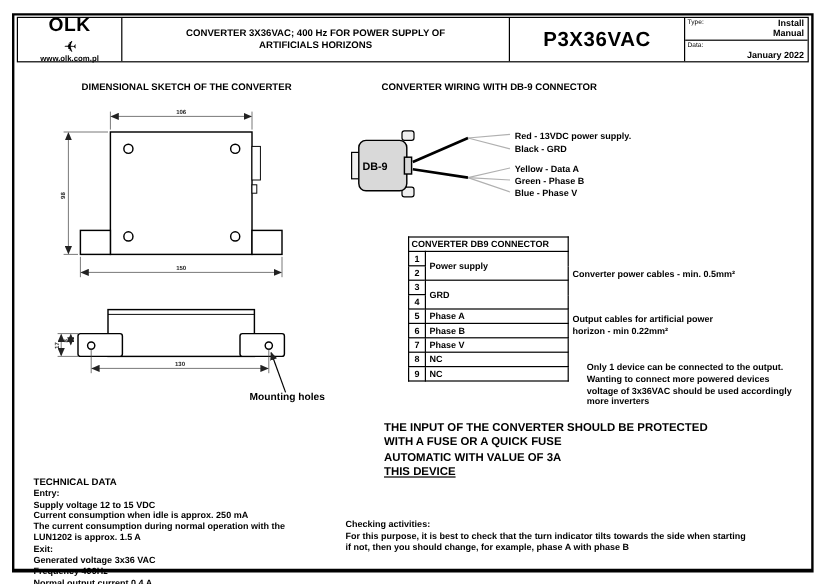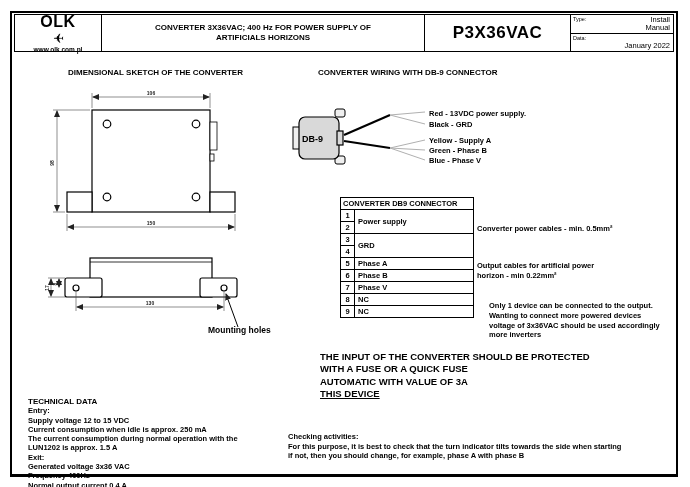--- a/index.html
+++ b/index.html
@@ -22,21 +22,21 @@
   .plane { display:inline-block; transform:scaleX(-1); font-size:13px; line-height:13px; }
   .logo-url { font-weight:bold; font-size:6.5px; margin-top:1px; }
   .title-cell { flex:1; display:flex; align-items:center; justify-content:center; text-align:center;
     font-weight:bold; font-size:8px; line-height:10px; padding:0 30px; }
   .model-cell { width:146px; display:flex; align-items:center; justify-content:center;
     font-weight:bold; font-size:17px; letter-spacing:0.5px; }
   .type-cell { width:103px; display:flex; flex-direction:column; }
   .type-row { flex:1; position:relative; }
   .type-row:first-child { border-bottom:1px solid #000; }
   .meta-label { position:absolute; left:2px; top:1px; font-size:5.5px; }
-  .meta-value { position:absolute; right:3px; bottom:1px; font-size:7.5px; font-weight:normal;
+  .meta-value { position:absolute; right:3px; bottom:1px; font-size:7.5px; font-weight:bold;
     text-align:right; line-height:8px; white-space:pre-line; }
   
   .sec-title { position:absolute; font-weight:bold; font-size:8px; }
   #dim-title { left:58px; top:68px; width:195px; text-align:center; }
   #wiring-title { left:318px; top:68px; width:240px; }
   
   svg { position:absolute; overflow:visible; }
   #topview { left:45px; top:84px; }
   #sideview { left:45px; top:250px; }
   #wiringsvg { left:290px; top:103px; }
@@ -185,21 +185,21 @@
     <path class="wire-thick" d="M54,32 L100,12"></path>
     <path class="wire-thick" d="M54,38 L100,45"></path>
     <path class="wire-thin" d="M100,12 L135,9"></path>
     <path class="wire-thin" d="M100,12 L135,21"></path>
     <path class="wire-thin" d="M100,45 L135,37"></path>
     <path class="wire-thin" d="M100,45 L135,47"></path>
     <path class="wire-thin" d="M100,45 L135,57"></path>
   </svg>
   <div class="wire-label" style="top:109px">Red - 13VDC power supply.</div>
   <div class="wire-label" style="top:120px">Black -  GRD</div>
-  <div class="wire-label" style="top:136px">Yellow - Supply A</div>
+  <div class="wire-label" style="top:136px">Yellow - Data A</div>
   <div class="wire-label" style="top:146px">Green - Phase B</div>
   <div class="wire-label" style="top:156px">Blue - Phase V</div>
 
   <table id="pin-table">
     <tbody>
         <tr>
           <th colspan="2">CONVERTER DB9 CONNECTOR</th>
         </tr>
     <tr>
       <td class="pin">1</td>

